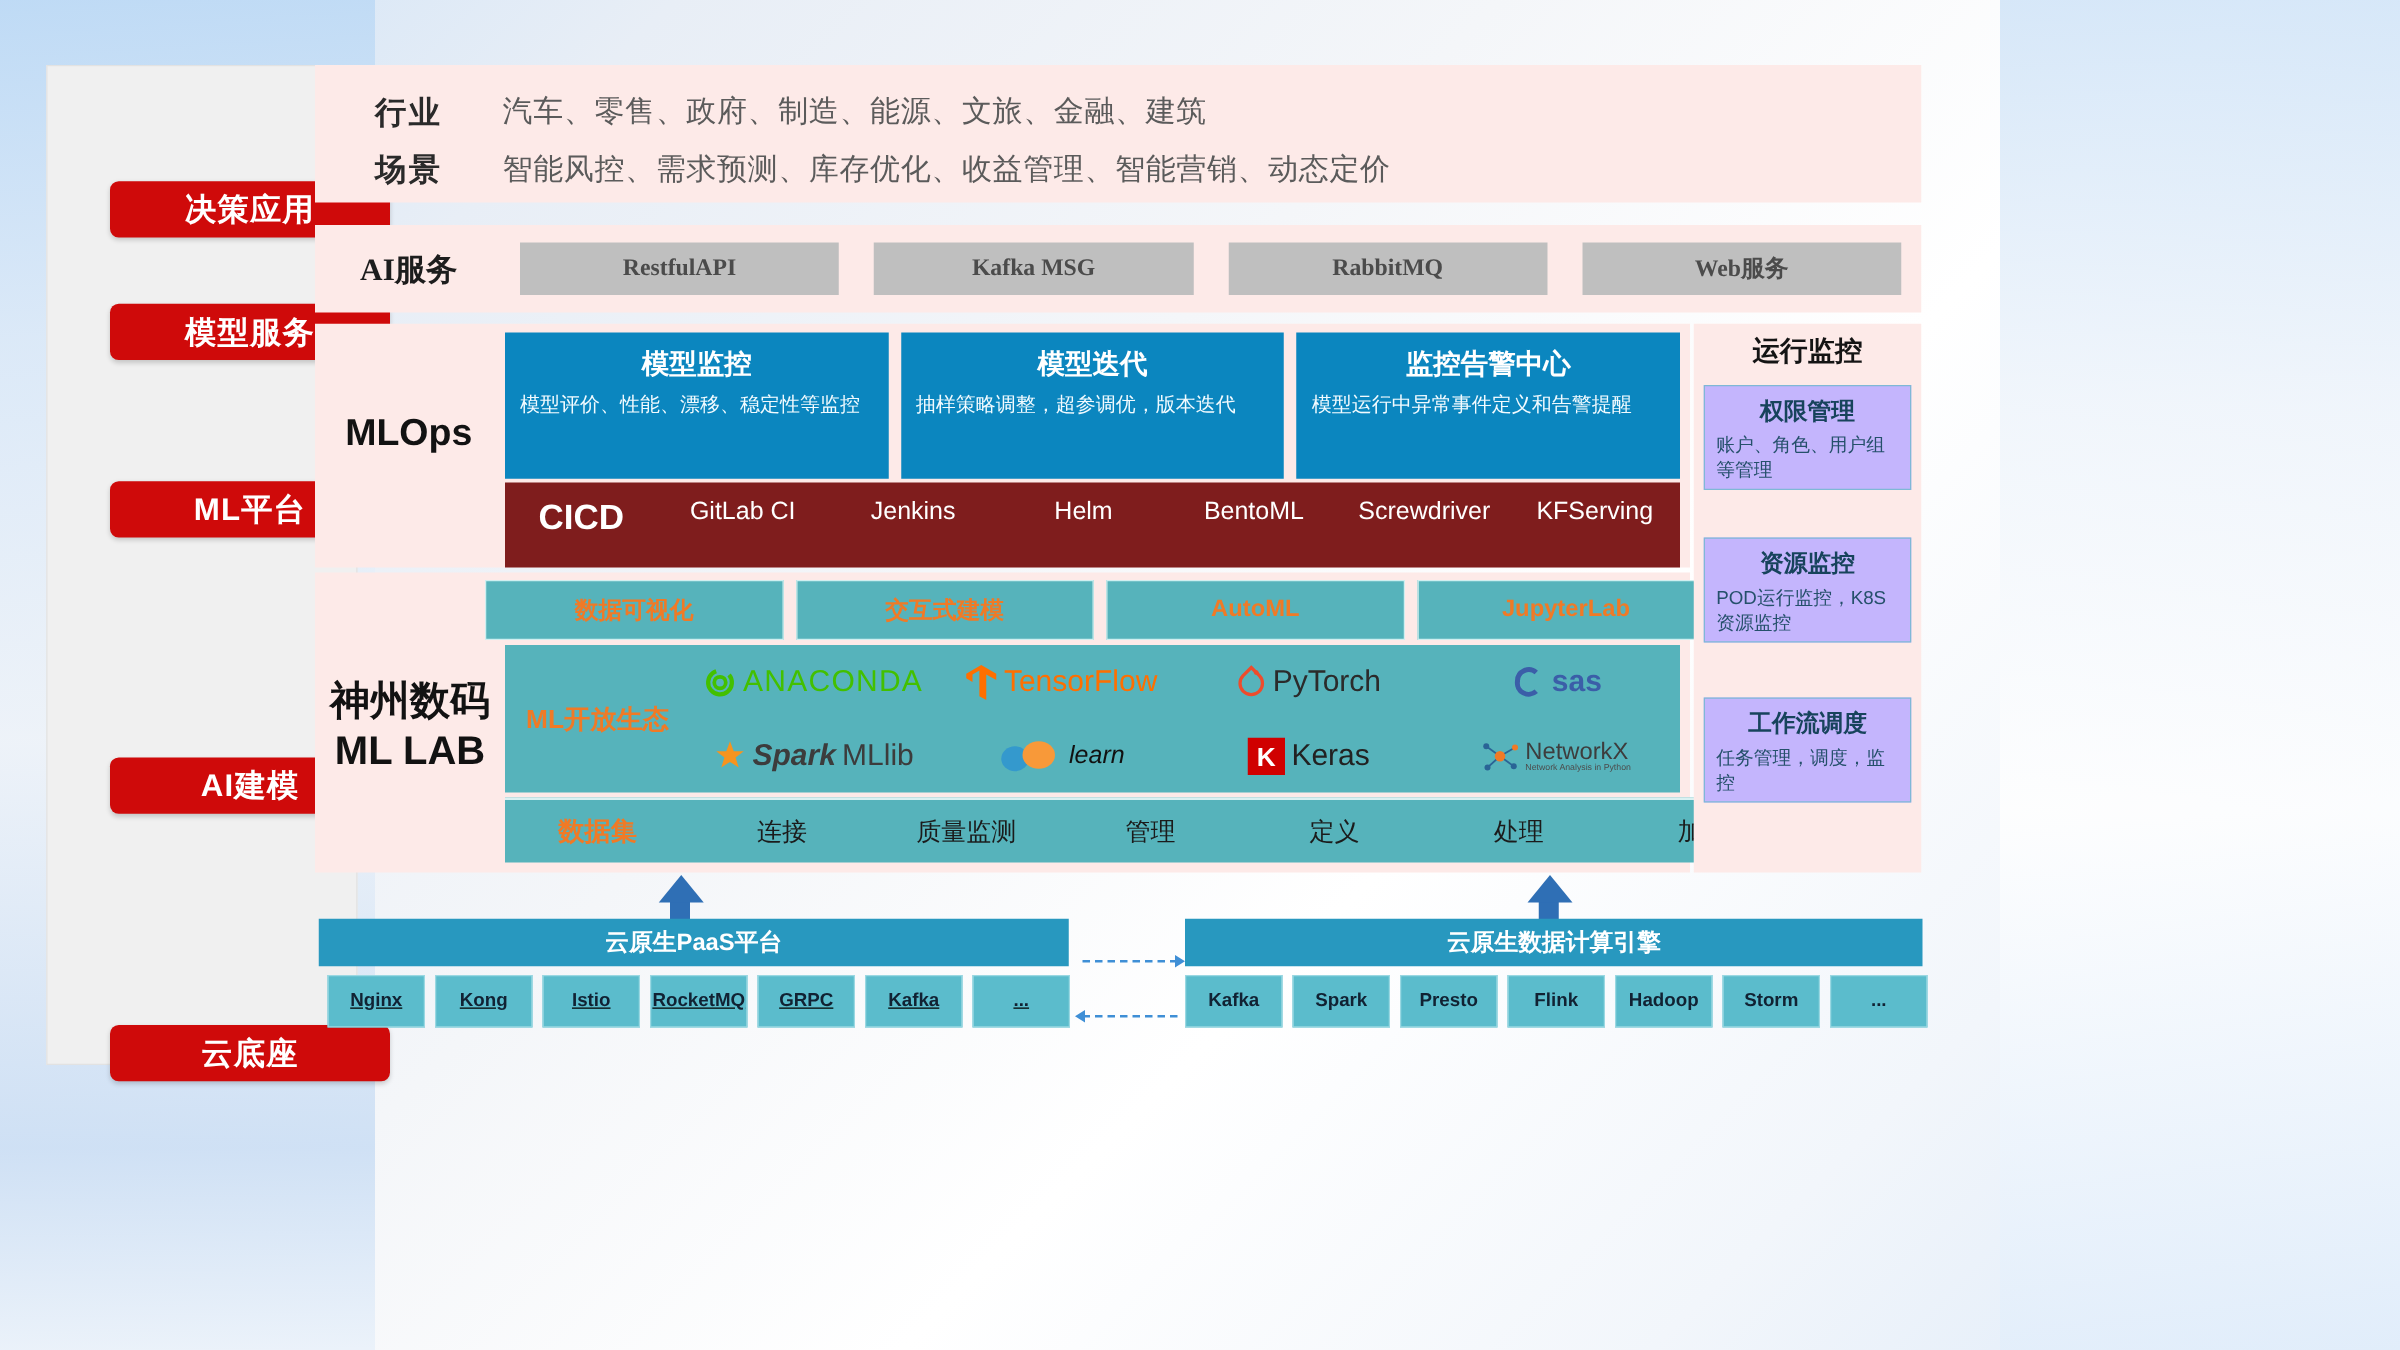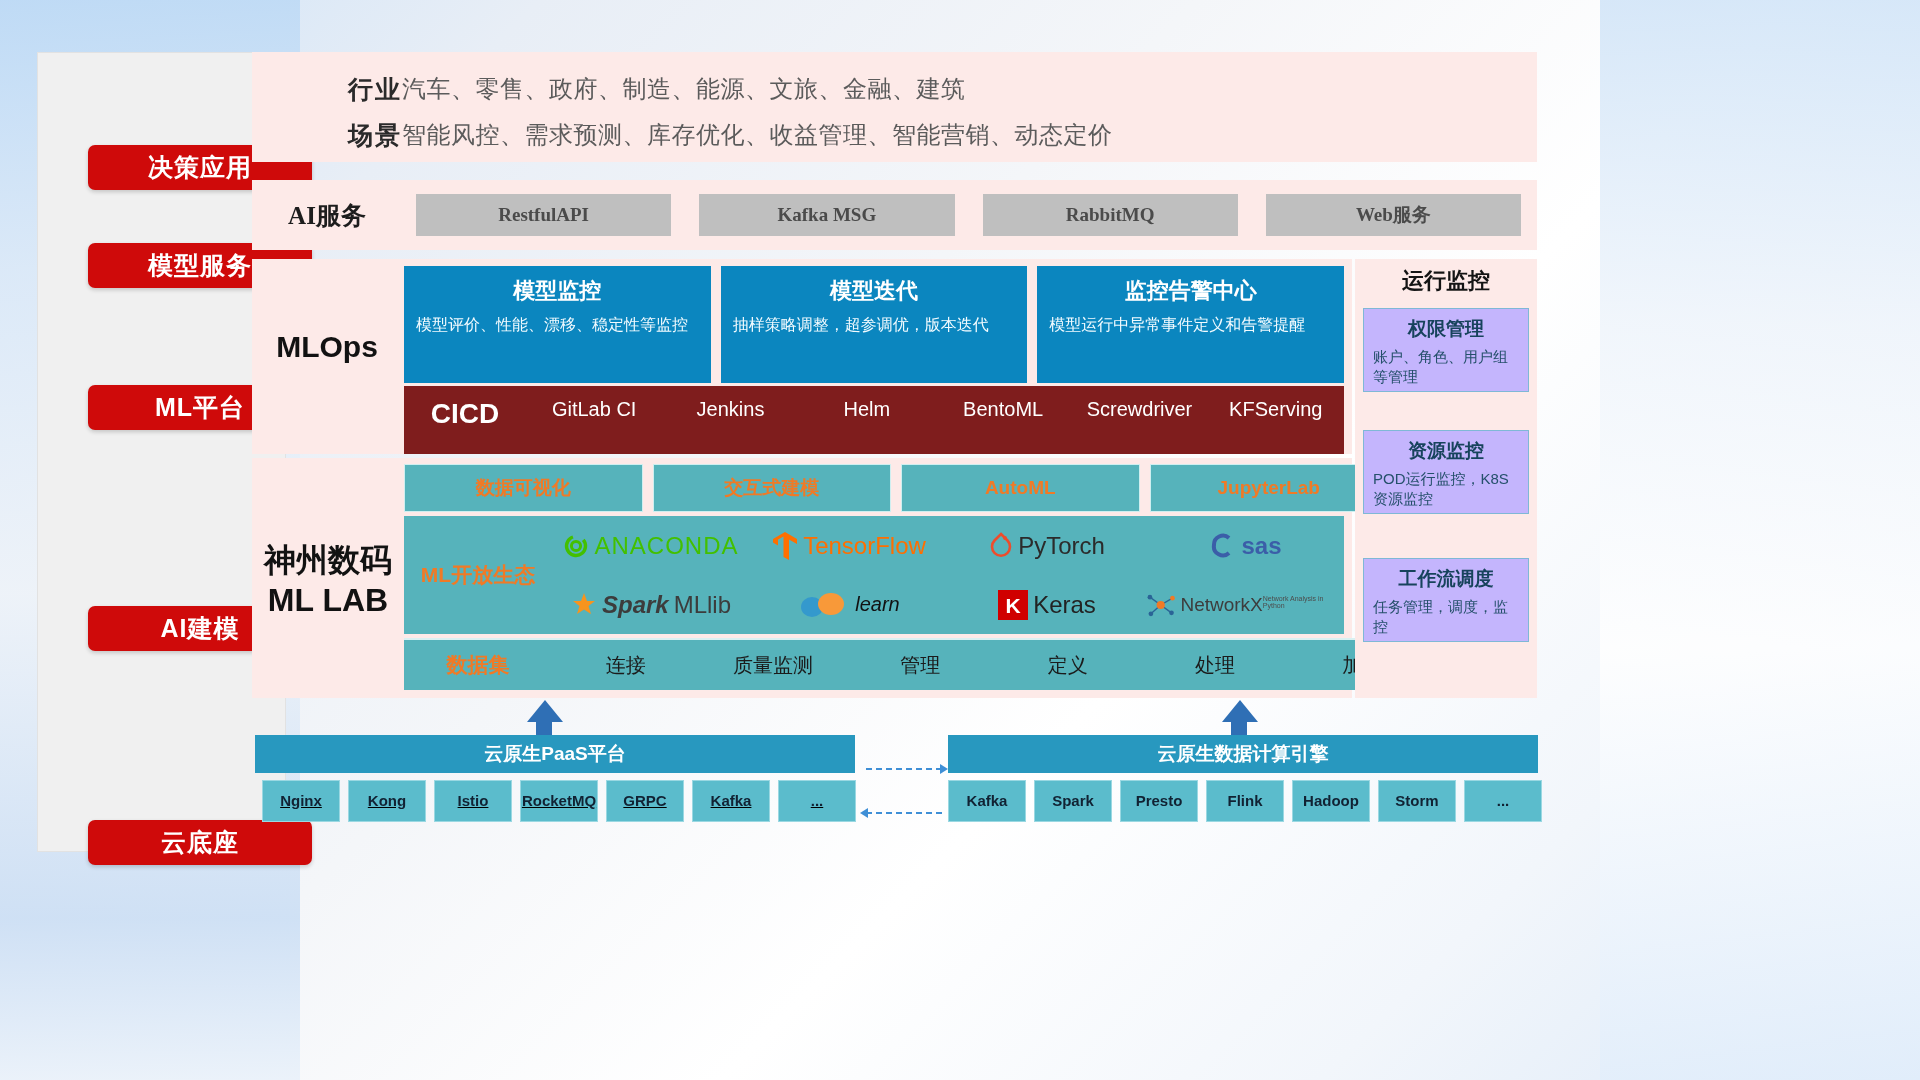--- a/index.html
+++ b/index.html
@@ -62,21 +62,21 @@
   .band-apps   { top: 52px;  width: 1285px; height: 110px; }
   .band-api    { top: 180px; width: 1285px; height: 70px; font-family: Liberation Serif, serif;  }
   .band-mlops  { top: 259px; width: 1100px; height: 195px; }
   .band-model  { top: 458px; width: 1100px; height: 240px; }
   .band-right  { top: 259px; left: 1355px; width: 182px; height: 439px; }
 
   
   .apps-inner { position: absolute; inset: 0; padding: 14px 0 0 0; }
   .apps-row { display: flex; align-items: center; height: 46px; }
   .apps-lbl {
-    width: 150px; text-align: right;
+    width: 150px; text-align: center;
     font-size: 25px; font-weight: bold; color: #2a2a2a;
     letter-spacing: 2px;
   }
   .apps-val {
     font-size: 24px; color: #5b5b5b; letter-spacing: .5px;
   }
 
   
   .api-inner { position: absolute; inset: 0; display: flex; align-items: center; }
   .api-lbl {
@@ -124,21 +124,21 @@
     word-break: break-all;
   }
 
   
   .lab-lbl {
     position: absolute; left: 252px; top: 540px; width: 152px;
     text-align: center; font-size: 32px; font-weight: bold; color: #121212;
     line-height: 1.25;
   }
   .tool-tabs {
-    position: absolute; left: 404px; top: 464px; width: 984px; height: 48px;
+    position: absolute; left: 388px; top: 464px; width: 984px; height: 48px;
     display: flex; gap: 10px;
   }
   .tool-tab {
     flex: 1; background: #56b3bb; border: 1px solid #cfeff0;
     color: #f07a26; font-size: 19px; font-weight: bold;
     display: flex; align-items: center; justify-content: center;
   }
   .eco-box {
     position: absolute; left: 404px; top: 516px; width: 940px; height: 118px;
     background: #56b3bb; display: flex; align-items: center;
@@ -394,21 +394,21 @@
           <line x1="15" y1="14" x2="4" y2="6" stroke="#2a6496" stroke-width="1.4"></line>
           <line x1="15" y1="14" x2="27" y2="7" stroke="#2a6496" stroke-width="1.4"></line>
           <line x1="15" y1="14" x2="5" y2="23" stroke="#2a6496" stroke-width="1.4"></line>
           <line x1="15" y1="14" x2="26" y2="22" stroke="#2a6496" stroke-width="1.4"></line>
           <circle cx="15" cy="14" r="4.2" fill="#f07a26"></circle>
           <circle cx="4" cy="6" r="2.4" fill="#2a6496"></circle>
           <circle cx="27" cy="7" r="2.4" fill="#f07a26"></circle>
           <circle cx="5" cy="23" r="2.4" fill="#2a6496"></circle>
           <circle cx="26" cy="22" r="2.4" fill="#2a6496"></circle>
         </svg>
-        <span style="display:flex;flex-direction:row;line-height:1;">
+        <span style="display:flex;flex-direction:column;line-height:1;">
           <span class="logo-txt" style="color:#3d3d3d;font-size:19px;">NetworkX</span>
           <span style="font-size:7px;color:#4c4c4c;">Network Analysis in Python</span>
         </span>
       </div>
     </div>
   </div>
 
   <div class="ds-bar">
     <div class="ds-title">数据集</div>
     <div class="ds-item">连接</div>

